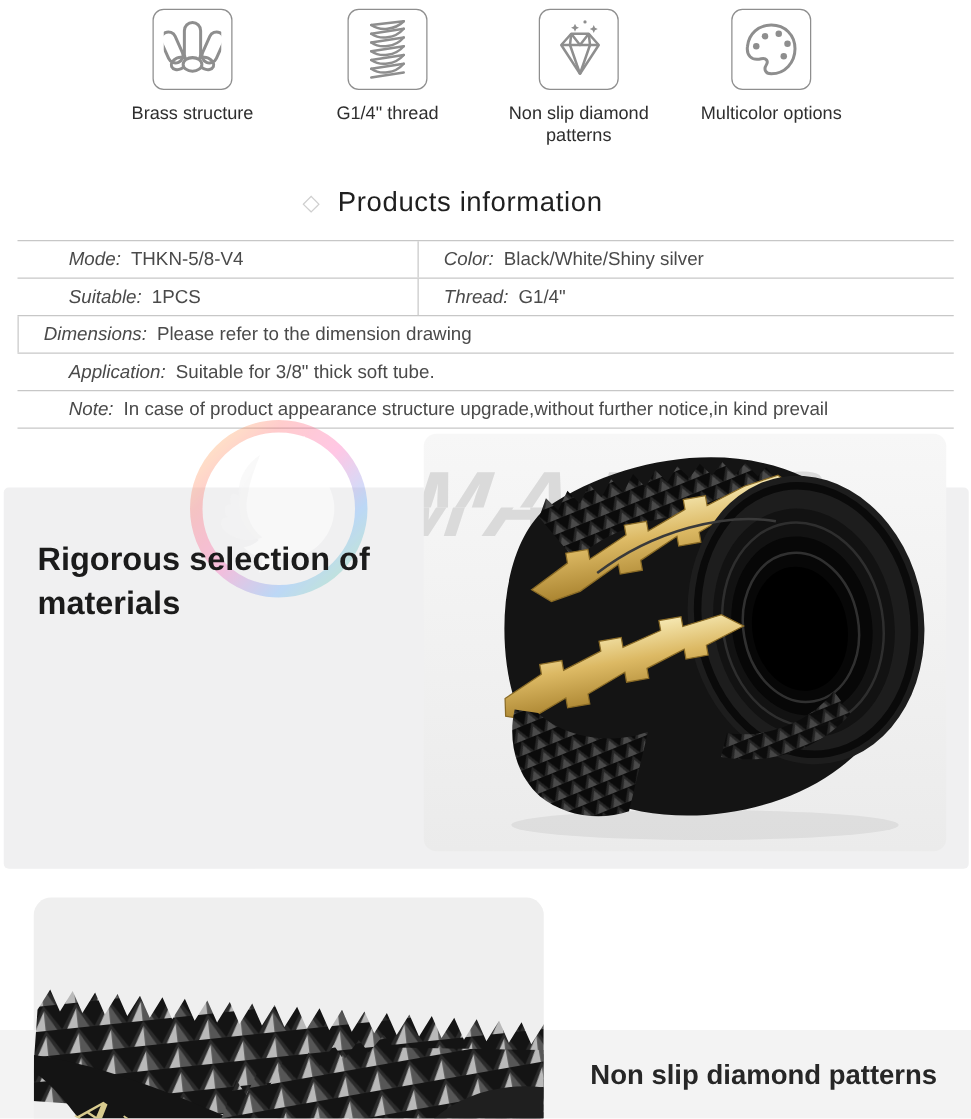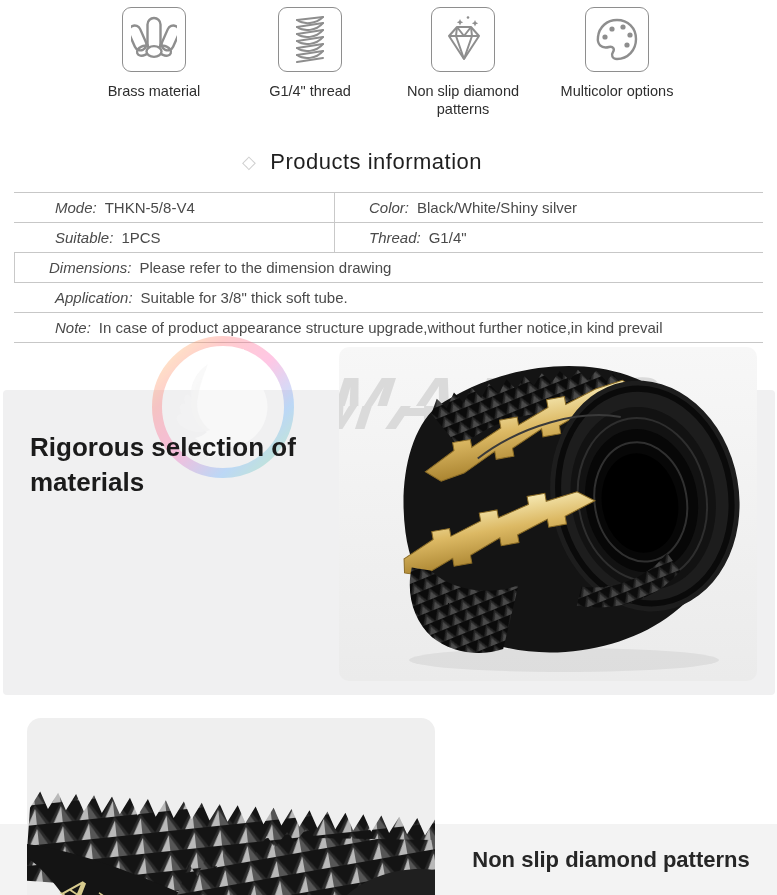--- a/index.html
+++ b/index.html
@@ -20,21 +20,21 @@
   .section-header{position:absolute;top:149px;left:0;width:724px;text-align:center;
                   font-size:22px;color:#1f1f1f;letter-spacing:.5px;}
   .diamond-marker{display:inline-block;color:#cfcfcf;font-size:18px;margin-right:14px;
                   transform:translateY(-1px);}
 
   
   .spec-table{position:absolute;left:14px;top:192px;width:749px;font-size:15px;color:#4a4a4a;}
   .t-row{display:flex;height:29px;align-items:center;border-top:1px solid #c7c7c7;}
   .t-row:last-child{border-bottom:1px solid #c7c7c7;}
   .t-cell-l{width:320px;padding-left:41px;box-sizing:border-box;white-space:nowrap;}
-  .t-cell-r{flex:1;border-left:1px solid #c9c9c9;padding-left:34px;box-sizing:border-box;
+  .t-cell-r{flex:1;border-left:1px solid #c9c9c9;padding-left:20px;box-sizing:border-box;
             align-self:stretch;display:flex;align-items:center;white-space:nowrap;}
   .t-cell-full{flex:1;padding-left:41px;box-sizing:border-box;white-space:nowrap;}
   .lbl{margin-right:8px;font-style:italic;}
 
   
   .materials-panel{position:absolute;left:3px;top:390px;width:772px;height:305px;
                    background:#f0f0f1;border-radius:4px;}
   .logo-wm{position:absolute;left:150px;top:334px;width:146px;height:146px;opacity:.62;z-index:3;}
   .materials-heading{position:absolute;left:30px;top:430px;z-index:4;font-size:26px;font-weight:bold;
                      color:#1b1b1b;line-height:35px;}
@@ -72,21 +72,21 @@
             <ellipse cx="11" cy="37" rx="6.5" ry="4.6"></ellipse>
           </g>
         <g transform="rotate(24 35 34)">
             <rect x="29" y="10" width="12" height="26" rx="6"></rect>
             <ellipse cx="35" cy="37" rx="6.5" ry="4.6"></ellipse>
           </g>
         <rect x="16.5" y="4" width="13" height="32" rx="6.5" fill="#fff"></rect>
         <ellipse cx="23" cy="37.5" rx="7.5" ry="5.4" fill="#fff"></ellipse>
       </svg>
     </div>
-    <div class="feature-label">Brass material</div>
+    <div class="feature-label">Brass structure</div>
   </div>
 
   <div class="feature f2">
     <div class="icon-box">
       <svg width="44" height="52" viewBox="0 0 44 52" fill="none" stroke="#8e8e8e" stroke-width="2" stroke-linecap="round">
         <path d="M9,6 L35,3"></path>
           <path d="M9,6 C16,11 28,10 35,3"></path>
         <path d="M9,13 L35,9"></path>
           <path d="M9,13 C16,18 28,17 35,9"></path>
         <path d="M9,20 L35,16"></path>

